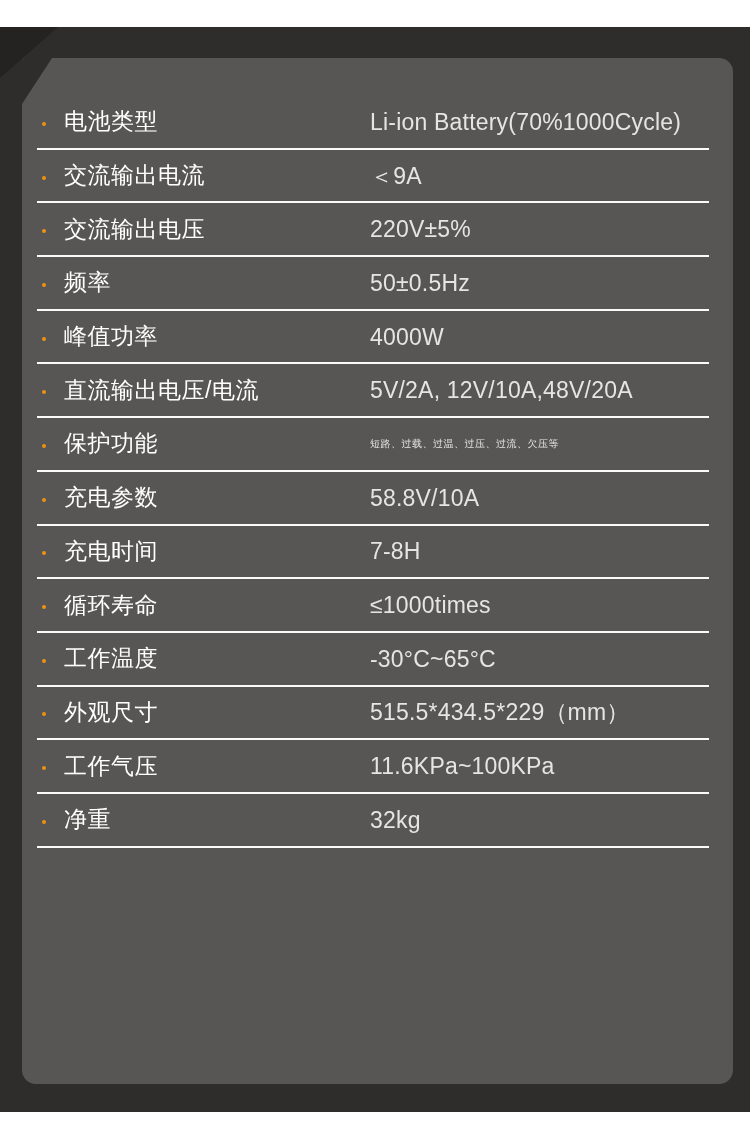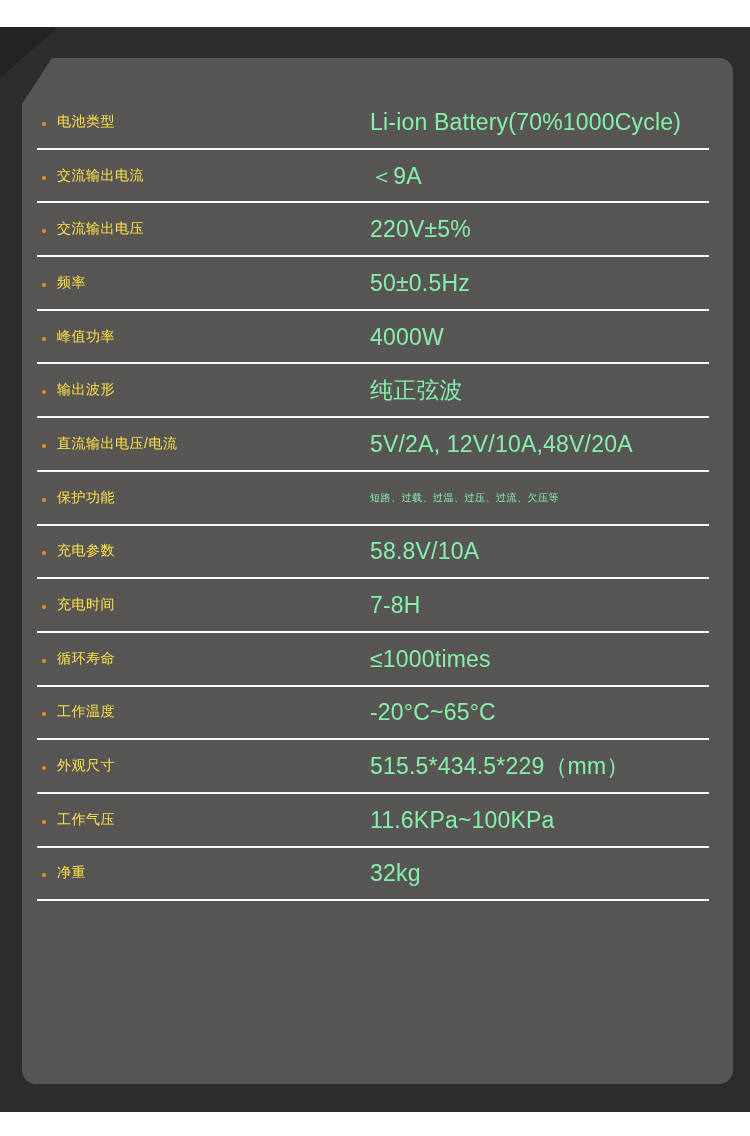--- a/index.html
+++ b/index.html
@@ -65,33 +65,33 @@
   .bullet {
     flex: 0 0 auto;
     width: 4px;
     height: 4px;
     border-radius: 50%;
     background: #ef9210;
     margin-left: 5px;
     transform: translateY(2px);
   }
   .label {
-    margin-left: 11px;
-    font-size: 14px;
-    color: #fde047;
+    margin-left: 18px;
+    font-size: 23px;
+    color: #ffffff;
     letter-spacing: 0.5px;
     white-space: nowrap;
   }
   .value {
     position: absolute;
     left: 333px;
     top: 50%;
     transform: translateY(-50%);
     font-size: 23px;
-    color: #86efac;
+    color: #e5e5e5;
     letter-spacing: 0.2px;
     white-space: nowrap;
   }
   .value.small {
     font-size: 10px;
     letter-spacing: 0.5px;
   }
 </style>
 </head>
 <body>
@@ -125,25 +125,20 @@
     <span class="value">50±0.5Hz</span>
   </div>
 
 
   <div class="row">
     <span class="bullet"></span>
     <span class="label">峰值功率</span>
     <span class="value">4000W</span>
   </div>
 
-  <div class="row">
-    <span class="bullet"></span>
-    <span class="label">输出波形</span>
-    <span class="value">纯正弦波</span>
-  </div>
 
   <div class="row">
     <span class="bullet"></span>
     <span class="label">直流输出电压/电流</span>
     <span class="value">5V/2A, 12V/10A,48V/20A</span>
   </div>
 
   <div class="row">
     <span class="bullet"></span>
     <span class="label">保护功能</span>
@@ -165,21 +160,21 @@
 
   <div class="row">
     <span class="bullet"></span>
     <span class="label">循环寿命</span>
     <span class="value">≤1000times</span>
   </div>
 
   <div class="row">
     <span class="bullet"></span>
     <span class="label">工作温度</span>
-    <span class="value">-20°C~65°C</span>
+    <span class="value">-30°C~65°C</span>
   </div>
 
 
   <div class="row">
     <span class="bullet"></span>
     <span class="label">外观尺寸</span>
     <span class="value">515.5*434.5*229（mm）</span>
   </div>
 
   <div class="row">

